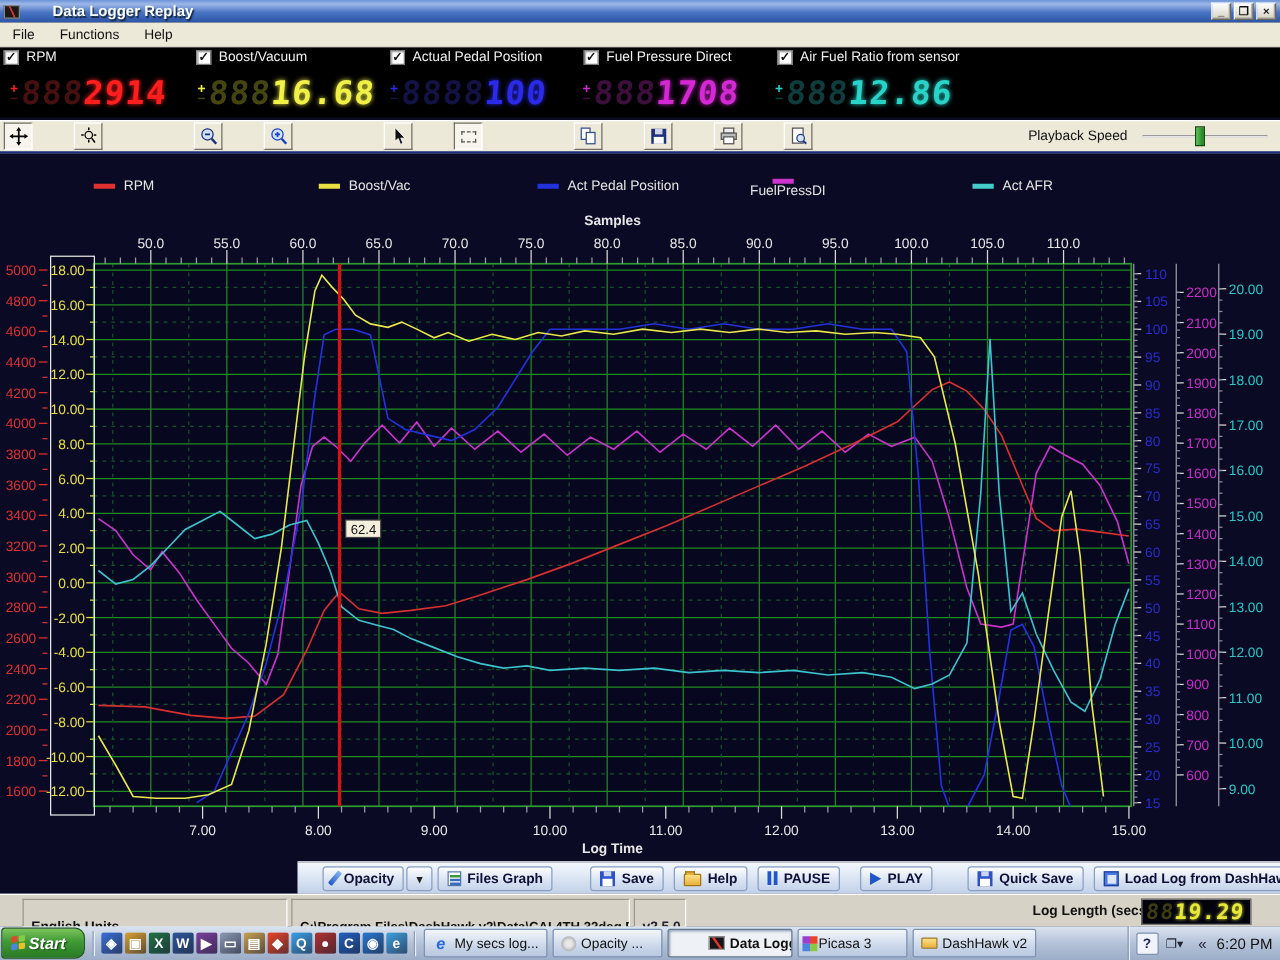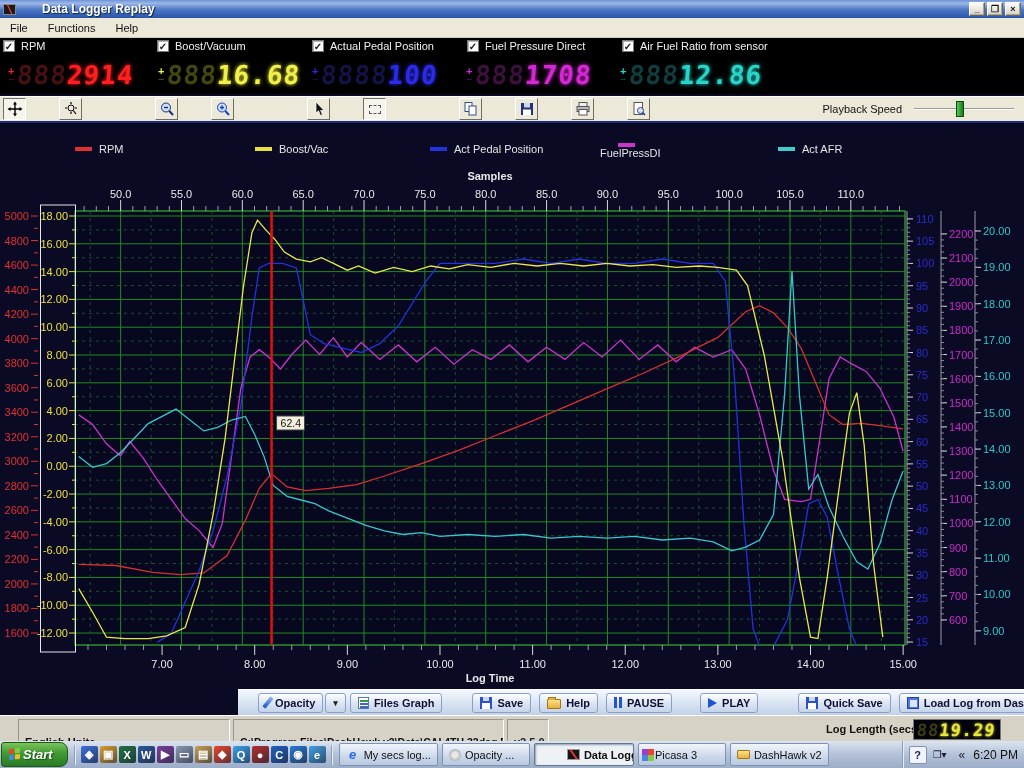--- a/index.html
+++ b/index.html
@@ -963,25 +963,25 @@
           <span>Save</span>
         </div>
         <div class="bbtn" style="margin-left: 8px;">
           <span class="bicon icon-folder"></span>
           <span>Help</span>
         </div>
         <div class="bbtn" style="margin-left: 8px;">
           <span class="bicon icon-pause"></span>
           <span>PAUSE</span>
         </div>
-        <div class="bbtn" style="margin-left: 28px;">
+        <div class="bbtn" style="margin-left: 16px;">
           <span class="bicon icon-play"></span>
           <span>PLAY</span>
         </div>
-        <div class="bbtn" style="margin-left: 40px;">
+        <div class="bbtn" style="margin-left: 28px;">
           <span class="bicon icon-floppy"></span>
           <span>Quick Save</span>
         </div>
         <div class="bbtn" style="margin-left: 8px;">
           <span class="bicon icon-load"></span>
           <span>Load Log from DashHawk</span>
         </div>
       </div>
   </div>
 

